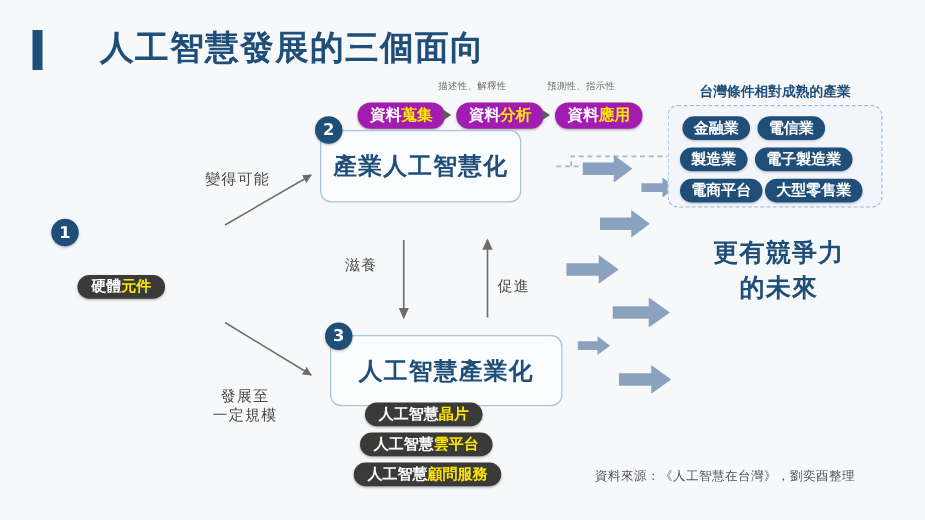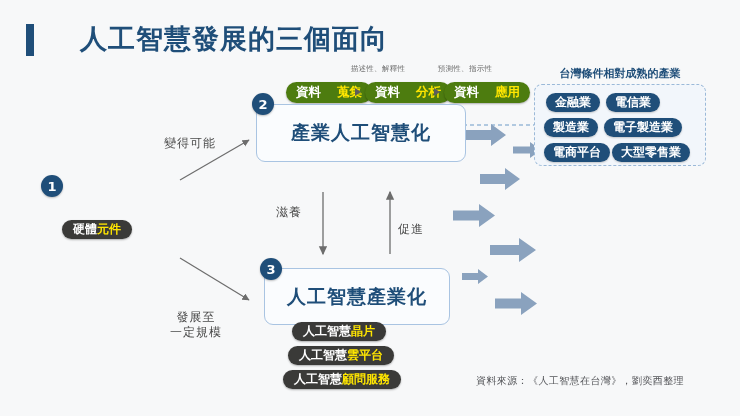--- a/index.html
+++ b/index.html
@@ -44,25 +44,24 @@
     position:absolute;height:19px;line-height:19px;
     background:#3a3a38;color:#ffffff;border-radius:10px;
     font-size:12px;font-weight:bold;padding:0 11px;white-space:nowrap;
     box-shadow:0 1px 2px rgba(0,0,0,.3);
     display:flex;align-items:center;justify-content:center;
   }
   .dpill .hl{color:#ffe600;}
   
   .flow-pill{
     position:absolute;height:21px;
-    background:#4d7c0f;color:#fff;border-radius:11px;
+    background:#a21caf;color:#fff;border-radius:11px;
     font-size:12.5px;font-weight:bold;padding:0 10px;white-space:nowrap;
     display:flex;align-items:center;justify-content:center;
     box-shadow:0 1px 2px rgba(0,0,0,.3);
-    gap:16px;
   }
   .flow-pill .hl{color:#ffe600;}
   .flow-cap{
     position:absolute;font-size:7.5px;color:#6b6b6b;white-space:nowrap;
     text-align:center;letter-spacing:.3px;
   }
   .flow-tri{
     position:absolute;width:0;height:0;
     border-left:6px solid #5d5d5d;
     border-top:4.5px solid transparent;
@@ -148,21 +147,21 @@
     <span>資料</span>
       <span class="hl">分析</span>
   </div>
   <div class="flow-tri" style="left:434px;top:88px;"></div>
 
   <div class="flow-pill" style="left:444px;top:82px;">
     <span>資料</span>
       <span class="hl">應用</span>
   </div>
 
-  <div class="main-box" style="left:256px;top:104px;width:210px;height:58px;">
+  <div class="main-box" style="left:256px;top:104px;width:161px;height:58px;">
     <div class="box-title">產業人工智慧化</div>
   </div>
   <div class="num-badge" style="left:252px;top:93px;">2</div>
 
   <div class="num-badge" style="left:41px;top:175px;">1</div>
 
   <div class="dpill" style="left:62px;top:220px;">
     <span>硬體</span>
       <span class="hl">元件</span>
   </div>
@@ -232,16 +231,20 @@
   <div id="right-panel-title">台灣條件相對成熟的產業</div>
   <div id="right-panel"></div>
 
   <div class="bpill" style="left:546px;top:93px;">金融業</div>
   <div class="bpill" style="left:606px;top:93px;">電信業</div>
   <div class="bpill" style="left:544px;top:118px;">製造業</div>
   <div class="bpill" style="left:604px;top:118px;">電子製造業</div>
   <div class="bpill" style="left:544px;top:143px;">電商平台</div>
   <div class="bpill" style="left:612px;top:143px;">大型零售業</div>
 
+  <div id="outcome">
+    <span>更有競爭力</span><br>
+    <span>的未來</span>
+  </div>
 
   <div id="source">資料來源：《人工智慧在台灣》，劉奕酉整理</div>
 
 </div>
 
 </body></html>

